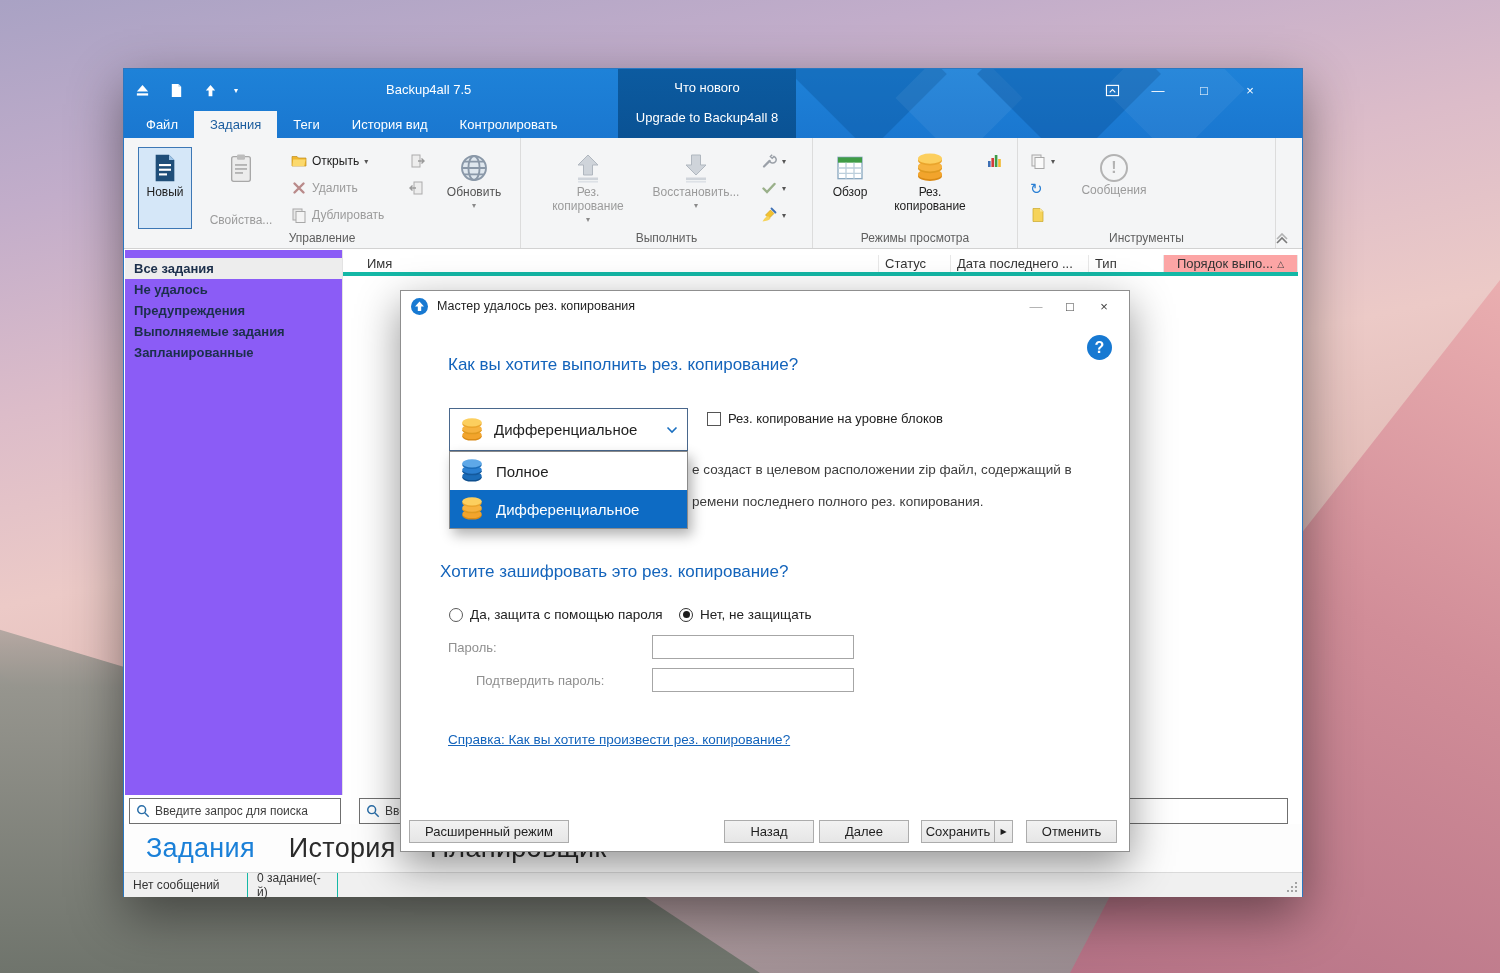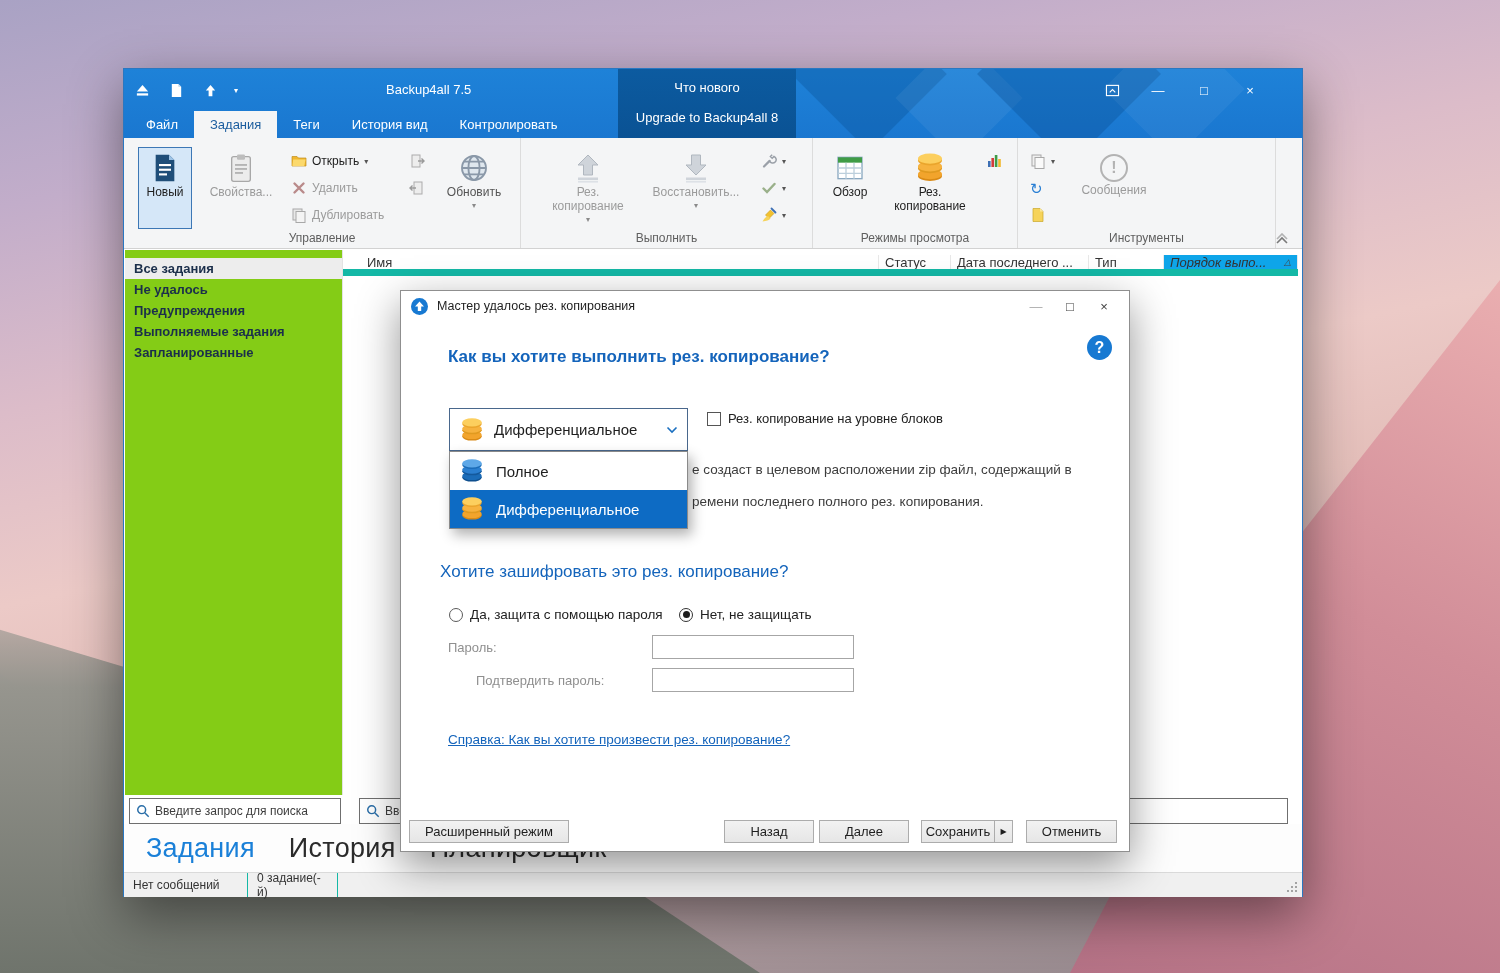--- a/index.html
+++ b/index.html
@@ -54,31 +54,31 @@
   .small-btn.disabled{color:#9b9b9b;cursor:default;}
   .sicon{width:16px;height:16px;flex:0 0 auto;}
   .dd{font-size:8px;color:#555;}
   .dd-below{font-size:8px;color:#8a8a8a;margin-top:1px;}
   .ribbon-collapse{position:absolute;right:12px;bottom:5px;width:16px;height:12px;cursor:pointer;}
   .ribbon-collapse svg{width:100%;height:100%;}
   .msg-circle{width:28px;height:28px;border:2px solid #b3b3b3;border-radius:50%;color:#b3b3b3;font-size:16px;font-weight:bold;display:flex;align-items:center;justify-content:center;margin:2px 0 2px;}
   .sync-glyph{font-size:15px;color:#2a7fd4;line-height:1;}
 
   
-  .sidebar{position:absolute;left:1px;top:181px;width:218px;height:545px;background:#84cc16;border-right:1px solid #e3e3e3;padding-top:8px;}
+  .sidebar{position:absolute;left:1px;top:181px;width:218px;height:545px;background:#8b5cf6;border-right:1px solid #e3e3e3;padding-top:8px;}
   .side-item{height:21px;line-height:21px;padding-left:9px;font-size:13px;font-weight:bold;color:#1b2f4b;cursor:pointer;white-space:nowrap;}
   .side-item.selected{background:#ededed;}
 
-  .thead{position:absolute;left:219px;top:186px;right:4px;height:21px;background:#fff;border-bottom:7px solid #14b8a6;display:flex;font-size:13px;color:#333;}
+  .thead{position:absolute;left:219px;top:186px;right:4px;height:21px;background:#fff;border-bottom:4px solid #14b8a6;display:flex;font-size:13px;color:#333;}
   .th{display:flex;align-items:center;padding-left:6px;border-right:1px solid #e8e8e8;cursor:pointer;white-space:nowrap;overflow:hidden;}
   .th.c-name{width:536px;padding-left:24px;}
   .th.c-status{width:72px;}
   .th.c-date{width:138px;}
   .th.c-type{width:75px;}
-  .th.c-order{flex:1;background:#0ea5e9;justify-content:space-between;padding-right:6px;font-style:italic;}
+  .th.c-order{flex:1;background:#fca5a5;justify-content:center;padding-right:6px;}
   .sort{font-size:9px;color:#444;margin-left:4px;}
   .tbody{position:absolute;left:219px;top:207px;right:4px;height:519px;background:#fff;}
 
   .searchbox{position:absolute;top:729px;height:26px;background:#fff;border:1px solid #6f6f6f;display:flex;align-items:center;padding:0 6px;gap:5px;}
   .searchbox svg{width:14px;height:14px;flex:0 0 auto;}
   .search-input{border:none;outline:none;flex:1;font-size:12px;color:#333;background:transparent;min-width:0;}
   .search-input::placeholder{color:#3d3d3d;}
 
   .bottom-tabs{position:absolute;left:0;top:755px;right:0;height:48px;background:#fdfdfd;display:flex;align-items:center;gap:34px;padding-left:22px;}
   .btab{font-size:27px;color:#2b2b2b;cursor:pointer;letter-spacing:.3px;}
@@ -94,21 +94,21 @@
   .dialog{position:absolute;left:400px;top:290px;width:730px;height:562px;background:#fff;border:1px solid #8f8f8f;box-shadow:0 14px 40px rgba(0,0,0,.42);z-index:30;}
   .dlg-titlebar{position:absolute;top:0;left:0;right:0;height:30px;display:flex;align-items:center;padding-left:10px;gap:9px;}
   .dlg-title{font-size:12.5px;color:#1e1e1e;}
   .dlg-icon{width:17px;height:17px;}
   .dlg-icon svg{width:100%;height:100%;}
   .dlg-controls{position:absolute;right:8px;top:2px;display:flex;}
   .dlg-ctl{width:34px;height:26px;display:flex;align-items:center;justify-content:center;font-size:13px;color:#404040;cursor:pointer;}
   .dlg-ctl.dim{color:#ababab;}
   .help-circle{position:absolute;left:686px;top:44px;width:25px;height:25px;border-radius:50%;background:#1779d2;color:#fff;font-size:16px;font-weight:bold;display:flex;align-items:center;justify-content:center;cursor:pointer;}
   .dlg-h{position:absolute;font-size:17px;color:var(--heading-blue,#1464bb);white-space:nowrap;}
-  .h1{left:47px;top:56px;font-weight:bold;}
+  .h1{left:47px;top:64px;}
   .h2{left:39px;top:271px;z-index:1;}
 
   .combo{position:absolute;left:48px;top:117px;width:239px;height:43px;border:1px solid #49678c;background:#fff;display:flex;align-items:center;padding:0 9px;gap:9px;cursor:pointer;z-index:4;}
   .oicon{width:26px;height:26px;flex:0 0 auto;}
   .combo-text{font-size:15px;color:#1e1e1e;flex:1;}
   .combo-chevron svg{width:12px;height:8px;display:block;}
 
   .listbox{position:absolute;left:48px;top:160px;width:239px;background:#fff;border:1px solid #8a8a8a;box-shadow:4px 6px 12px rgba(0,0,0,.3);z-index:5;}
   .opt{height:38px;display:flex;align-items:center;gap:11px;padding:0 9px;font-size:15px;color:#1e1e1e;cursor:pointer;}
   .opt.selected{background:var(--accent,#0d6bc4);color:#fff;}
@@ -218,21 +218,21 @@
           <svg viewBox="0 0 24 24">
               <path d="M5 2h10l4 4v16H5z" fill="#1f4e79"></path>
               <path d="M15 2l4 4h-4z" fill="#9dc3e6"></path>
               <rect x="7.5" y="9" width="9" height="1.6" fill="#fff"></rect>
               <rect x="7.5" y="12.5" width="9" height="1.6" fill="#fff"></rect>
               <rect x="7.5" y="16" width="6" height="1.6" fill="#fff"></rect>
             </svg>
         </span>
         <span>Новый</span>
       </div>
-      <div class="big-btn disabled" style="left:80px;width:74px;">
+      <div class="big-btn disabled" style="left:80px;width:74px;gap:28px;">
         <span class="bicon">
           <svg viewBox="0 0 24 24">
               <rect x="5" y="3.5" width="14" height="18.5" rx="1.5" fill="#ececec" stroke="#a8a8a8"></rect>
               <rect x="9" y="1.8" width="6" height="4" rx="1" fill="#bdbdbd"></rect>
               <rect x="7.5" y="9" width="9" height="1.4" fill="#b4b4b4"></rect>
               <rect x="7.5" y="12" width="9" height="1.4" fill="#b4b4b4"></rect>
               <rect x="7.5" y="15" width="6" height="1.4" fill="#b4b4b4"></rect>
             </svg>
         </span>
         <span>Свойства...</span>

